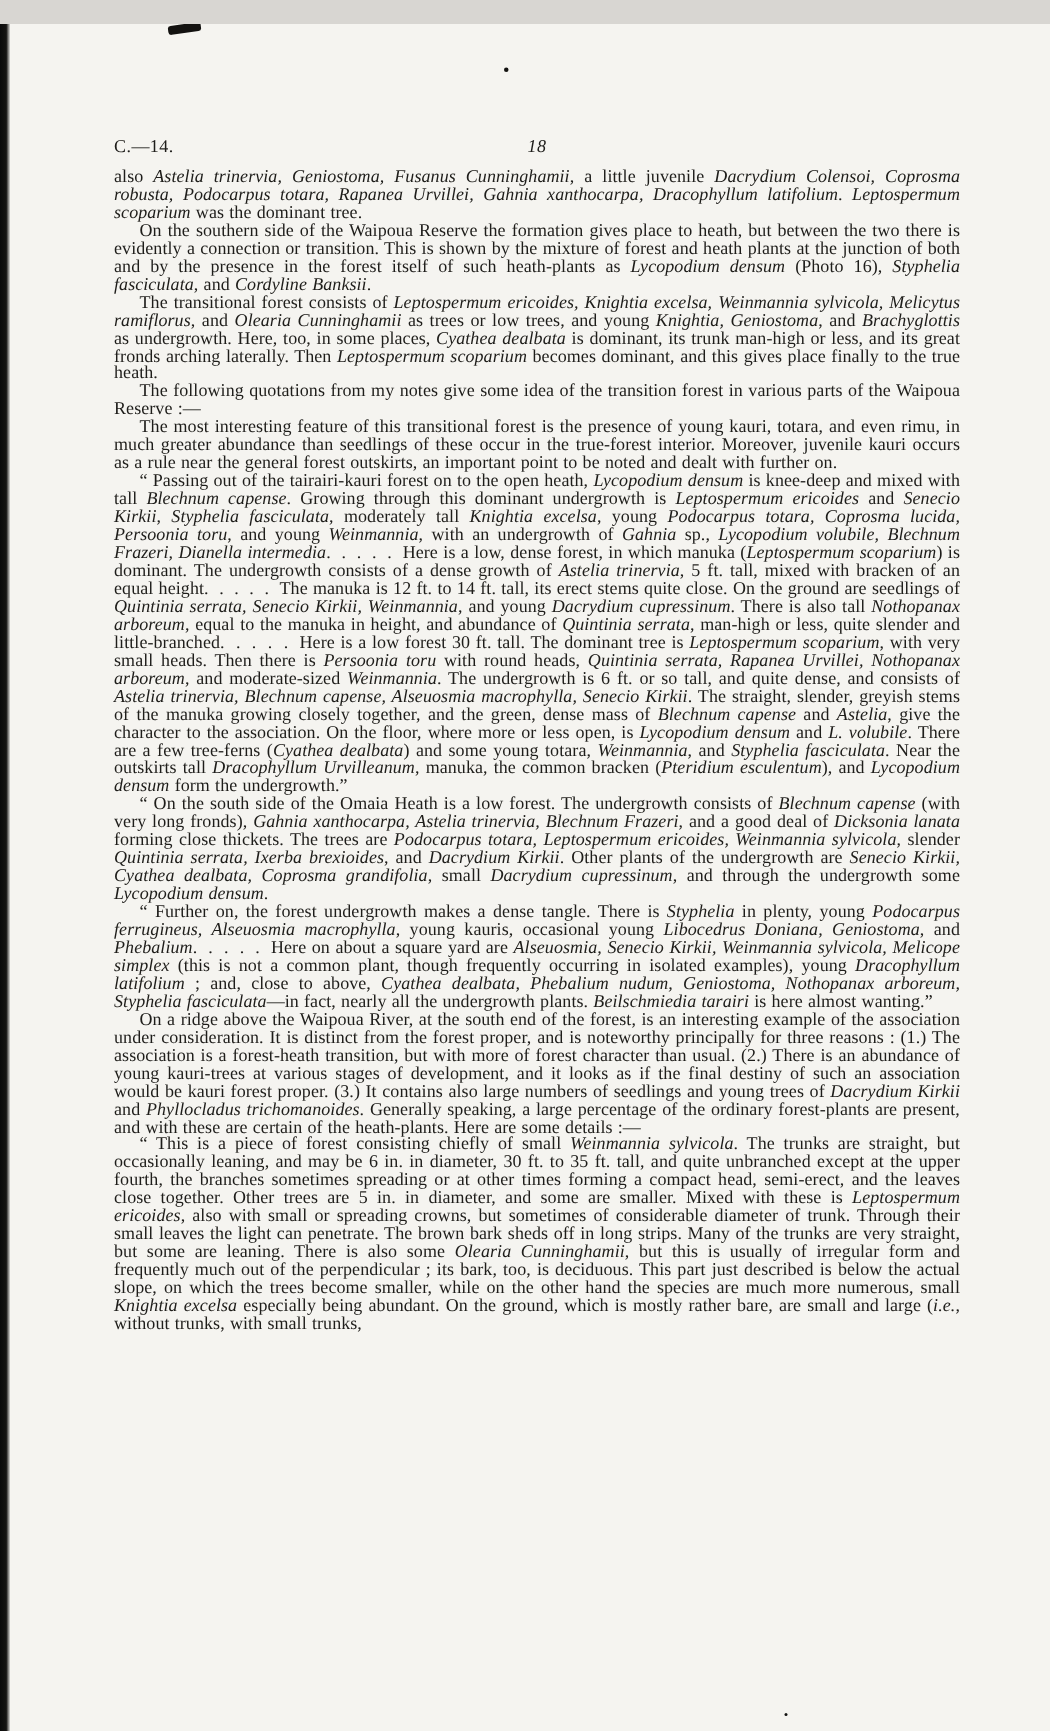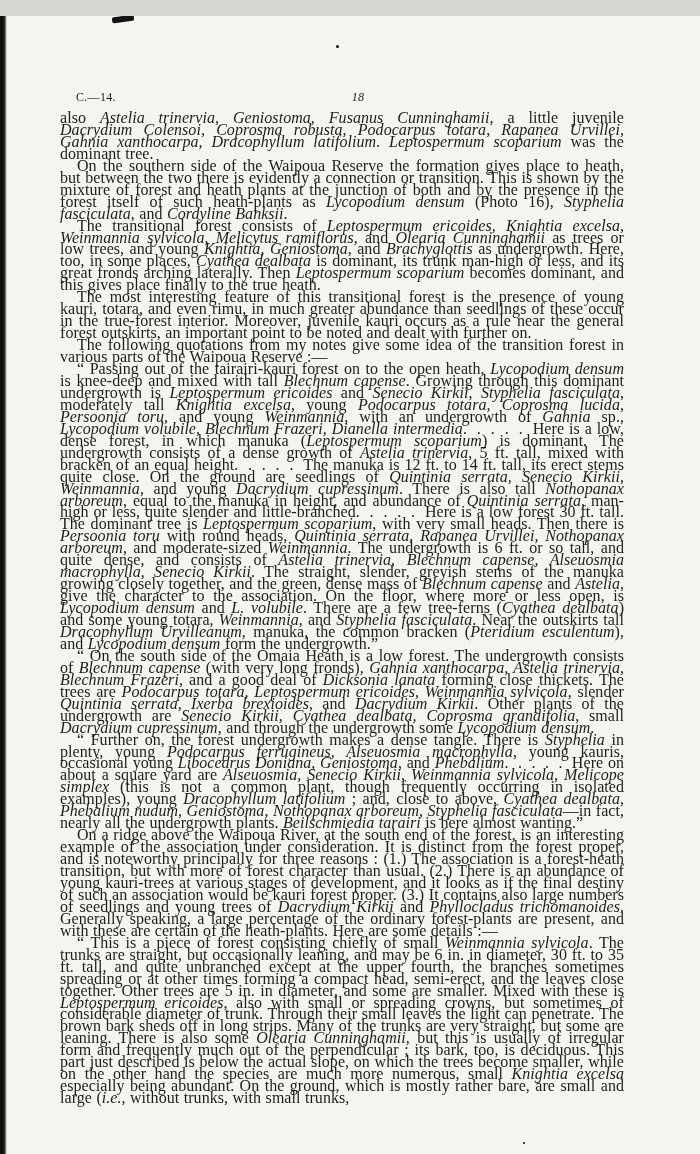--- a/index.html
+++ b/index.html
@@ -28,24 +28,24 @@
     position: absolute;
     left: 76px; right: 60px; top: 74px;
     height: 14px;
     font-size: 12px;
     letter-spacing: 0.3px;
   }
   .header .code { position: absolute; left: 0; top: 0; }
   .header .pagenum { position: absolute; left: 0; right: 0; top: 0; text-align: center; font-style: italic; }
   .text-block {
     position: absolute;
-    left: 60px; top: 96px;
+    left: 76px; top: 96px;
     width: 564px;
     text-align: justify;
-    font-size: 16px;
+    font-size: 12px;
     line-height: 11.95px;
     letter-spacing: 0.05px;
     word-spacing: 0.4px;
   }
   .para { margin: 0; text-indent: 0; }
   .para.indent { text-indent: 17px; }
   .para i { font-style: italic; }
 </style>
 </head>
 <body>
@@ -58,21 +58,21 @@
 
   <div class="header">
     <span class="code">C.—14.</span>
     <span class="pagenum">18</span>
   </div>
 
   <div class="text-block">
       <p class="para"><span>also </span><i>Astelia trinervia, Geniostoma, Fusanus Cunninghamii</i><span>, a little juvenile </span><i>Dacrydium Colensoi, Coprosma robusta, Podocarpus totara, Rapanea Urvillei, Gahnia xanthocarpa, Dracophyllum latifolium</i><span>. </span><i>Leptospermum scoparium</i><span> was the dominant tree.</span></p>
       <p class="para indent"><span>On the southern side of the Waipoua Reserve the formation gives place to heath, but between the two there is evidently a connection or transition. This is shown by the mixture of forest and heath plants at the junction of both and by the presence in the forest itself of such heath-plants as </span><i>Lycopodium densum</i><span> (Photo 16), </span><i>Styphelia fasciculata</i><span>, and </span><i>Cordyline Banksii</i><span>.</span></p>
       <p class="para indent"><span>The transitional forest consists of </span><i>Leptospermum ericoides, Knightia excelsa, Weinmannia sylvicola, Melicytus ramiflorus</i><span>, and </span><i>Olearia Cunninghamii</i><span> as trees or low trees, and young </span><i>Knightia, Geniostoma</i><span>, and </span><i>Brachyglottis</i><span> as undergrowth. Here, too, in some places, </span><i>Cyathea dealbata</i><span> is dominant, its trunk man-high or less, and its great fronds arching laterally. Then </span><i>Leptospermum scoparium</i><span> becomes dominant, and this gives place finally to the true heath.</span></p>
+      <p class="para indent"><span>The following quotations from my notes give some idea of the transition forest in various parts of the Waipoua Reserve :—</span></p>
       <p class="para indent"><span>The most interesting feature of this transitional forest is the presence of young kauri, totara, and even rimu, in much greater abundance than seedlings of these occur in the true-forest interior. Moreover, juvenile kauri occurs as a rule near the general forest outskirts, an important point to be noted and dealt with further on.</span></p>
-      <p class="para indent"><span>The following quotations from my notes give some idea of the transition forest in various parts of the Waipoua Reserve :—</span></p>
       <p class="para indent"><span>“ Passing out of the tairairi-kauri forest on to the open heath, </span><i>Lycopodium densum</i><span> is knee-deep and mixed with tall </span><i>Blechnum capense</i><span>. Growing through this dominant undergrowth is </span><i>Leptospermum ericoides</i><span> and </span><i>Senecio Kirkii</i><span>, </span><i>Styphelia fasciculata</i><span>, moderately tall </span><i>Knightia excelsa</i><span>, young </span><i>Podocarpus totara, Coprosma lucida, Persoonia toru</i><span>, and young </span><i>Weinmannia</i><span>, with an undergrowth of </span><i>Gahnia</i><span> sp., </span><i>Lycopodium volubile, Blechnum Frazeri, Dianella intermedia</i><span>. &nbsp;.&nbsp;&nbsp;.&nbsp;&nbsp;.&nbsp;&nbsp;. &nbsp;Here is a low, dense forest, in which manuka (</span><i>Leptospermum scoparium</i><span>) is dominant. The undergrowth consists of a dense growth of </span><i>Astelia trinervia</i><span>, 5 ft. tall, mixed with bracken of an equal height. &nbsp;.&nbsp;&nbsp;.&nbsp;&nbsp;.&nbsp;&nbsp;. &nbsp;The manuka is 12 ft. to 14 ft. tall, its erect stems quite close. On the ground are seedlings of </span><i>Quintinia serrata, Senecio Kirkii, Weinmannia</i><span>, and young </span><i>Dacrydium cupressinum</i><span>. There is also tall </span><i>Nothopanax arboreum</i><span>, equal to the manuka in height, and abundance of </span><i>Quintinia serrata</i><span>, man-high or less, quite slender and little-branched. &nbsp;.&nbsp;&nbsp;.&nbsp;&nbsp;.&nbsp;&nbsp;. &nbsp;Here is a low forest 30 ft. tall. The dominant tree is </span><i>Leptospermum scoparium</i><span>, with very small heads. Then there is </span><i>Persoonia toru</i><span> with round heads, </span><i>Quintinia serrata, Rapanea Urvillei, Nothopanax arboreum</i><span>, and moderate-sized </span><i>Weinmannia</i><span>. The undergrowth is 6 ft. or so tall, and quite dense, and consists of </span><i>Astelia trinervia, Blechnum capense, Alseuosmia macrophylla, Senecio Kirkii</i><span>. The straight, slender, greyish stems of the manuka growing closely together, and the green, dense mass of </span><i>Blechnum capense</i><span> and </span><i>Astelia</i><span>, give the character to the association. On the floor, where more or less open, is </span><i>Lycopodium densum</i><span> and </span><i>L. volubile</i><span>. There are a few tree-ferns (</span><i>Cyathea dealbata</i><span>) and some young totara, </span><i>Weinmannia</i><span>, and </span><i>Styphelia fasciculata</i><span>. Near the outskirts tall </span><i>Dracophyllum Urvilleanum</i><span>, manuka, the common bracken (</span><i>Pteridium esculentum</i><span>), and </span><i>Lycopodium densum</i><span> form the undergrowth.”</span></p>
       <p class="para indent"><span>“ On the south side of the Omaia Heath is a low forest. The undergrowth consists of </span><i>Blechnum capense</i><span> (with very long fronds), </span><i>Gahnia xanthocarpa, Astelia trinervia, Blechnum Frazeri</i><span>, and a good deal of </span><i>Dicksonia lanata</i><span> forming close thickets. The trees are </span><i>Podocarpus totara, Leptospermum ericoides, Weinmannia sylvicola</i><span>, slender </span><i>Quintinia serrata, Ixerba brexioides</i><span>, and </span><i>Dacrydium Kirkii</i><span>. Other plants of the undergrowth are </span><i>Senecio Kirkii, Cyathea dealbata, Coprosma grandifolia</i><span>, small </span><i>Dacrydium cupressinum</i><span>, and through the undergrowth some </span><i>Lycopodium densum</i><span>.</span></p>
       <p class="para indent"><span>“ Further on, the forest undergrowth makes a dense tangle. There is </span><i>Styphelia</i><span> in plenty, young </span><i>Podocarpus ferrugineus, Alseuosmia macrophylla</i><span>, young kauris, occasional young </span><i>Libocedrus Doniana, Geniostoma</i><span>, and </span><i>Phebalium</i><span>. &nbsp;.&nbsp;&nbsp;.&nbsp;&nbsp;.&nbsp;&nbsp;. &nbsp;Here on about a square yard are </span><i>Alseuosmia, Senecio Kirkii, Weinmannia sylvicola, Melicope simplex</i><span> (this is not a common plant, though frequently occurring in isolated examples), young </span><i>Dracophyllum latifolium</i><span> ; and, close to above, </span><i>Cyathea dealbata, Phebalium nudum, Geniostoma, Nothopanax arboreum, Styphelia fasciculata</i><span>—in fact, nearly all the undergrowth plants. </span><i>Beilschmiedia tarairi</i><span> is here almost wanting.”</span></p>
       <p class="para indent"><span>On a ridge above the Waipoua River, at the south end of the forest, is an interesting example of the association under consideration. It is distinct from the forest proper, and is noteworthy principally for three reasons : (1.) The association is a forest-heath transition, but with more of forest character than usual. (2.) There is an abundance of young kauri-trees at various stages of development, and it looks as if the final destiny of such an association would be kauri forest proper. (3.) It contains also large numbers of seedlings and young trees of </span><i>Dacrydium Kirkii</i><span> and </span><i>Phyllocladus trichomanoides</i><span>. Generally speaking, a large percentage of the ordinary forest-plants are present, and with these are certain of the heath-plants. Here are some details :—</span></p>
       <p class="para indent"><span>“ This is a piece of forest consisting chiefly of small </span><i>Weinmannia sylvicola</i><span>. The trunks are straight, but occasionally leaning, and may be 6 in. in diameter, 30 ft. to 35 ft. tall, and quite unbranched except at the upper fourth, the branches sometimes spreading or at other times forming a compact head, semi-erect, and the leaves close together. Other trees are 5 in. in diameter, and some are smaller. Mixed with these is </span><i>Leptospermum ericoides</i><span>, also with small or spreading crowns, but sometimes of considerable diameter of trunk. Through their small leaves the light can penetrate. The brown bark sheds off in long strips. Many of the trunks are very straight, but some are leaning. There is also some </span><i>Olearia Cunninghamii</i><span>, but this is usually of irregular form and frequently much out of the perpendicular ; its bark, too, is deciduous. This part just described is below the actual slope, on which the trees become smaller, while on the other hand the species are much more numerous, small </span><i>Knightia excelsa</i><span> especially being abundant. On the ground, which is mostly rather bare, are small and large (</span><i>i.e.</i><span>, without trunks, with small trunks,</span></p>
     </div>
 </div>
 
 </body></html>

